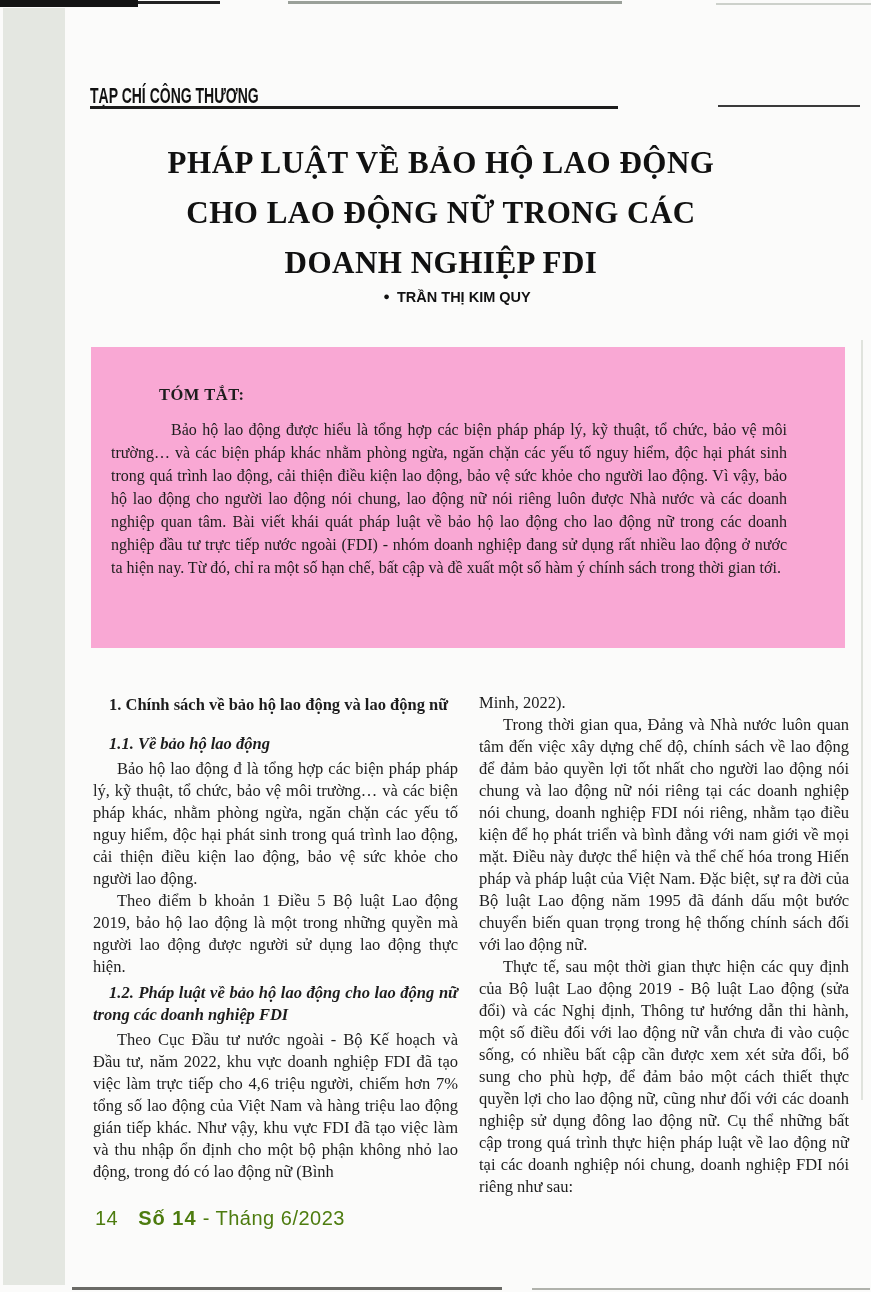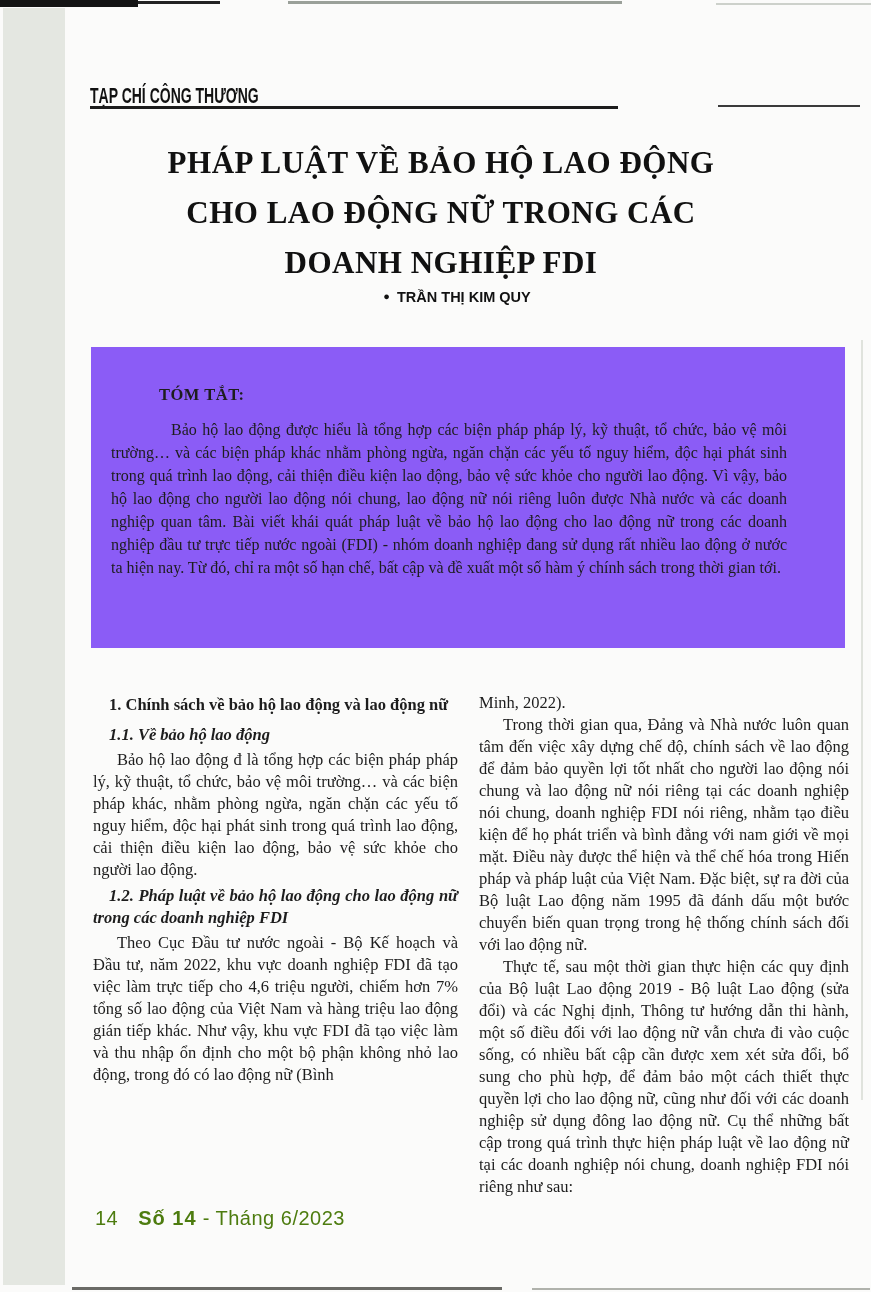--- a/index.html
+++ b/index.html
@@ -43,38 +43,38 @@
     position: absolute; left: 112px; top: 289px; width: 690px;
     text-align: center;
     font-family: "Liberation Sans", sans-serif;
     font-weight: bold; font-size: 14.5px; color: #111;
   }
   .author-bullet { font-size: 11px; margin-right: 7px; position: relative; top: -2px; }
 
   
   .abstract-box {
     position: absolute; left: 91px; top: 347px; width: 754px; height: 301px;
-    background: #8b5cf6; box-sizing: border-box;
+    background: #f9a8d4; box-sizing: border-box;
     padding: 36px 46px 0 8px;
     font-size: 16px; line-height: 23px;
   }
   .abstract-heading { margin: 0 0 2px 0; font-weight: bold; font-size: 16.5px; text-indent: 60px; letter-spacing: 0.5px; }
   .abstract-body    { margin: 12px; text-align: justify; text-indent: 60px; }
   .abstract-keywords{ margin: 0; text-indent: 60px; }
   .kw-label { font-weight: bold; }
 
   
   .columns {
     position: absolute; left: 93px; top: 692px; width: 756px;
     display: flex; gap: 21px;
   }
   .col-left  { width: 365px; }
   .col-right { width: 370px; }
   .para { margin: 0; text-align: justify; text-indent: 24px; font-size: 16.5px; line-height: 22px; }
-  .para.heading    { font-weight: bold; margin-top: 2px; margin-bottom: 8px; text-indent: 16px; }
+  .para.heading    { font-weight: bold; margin-top: 2px; margin-bottom: 17px; text-indent: 16px; }
   .para.subheading { font-weight: bold; font-style: italic; margin-top: 4px; margin-bottom: 3px; text-indent: 16px; }
   .para.noindent   { text-indent: 0; }
 
   
   .footer {
     position: absolute; left: 95px; top: 1207px;
     font-family: "Liberation Sans", sans-serif;
     font-size: 20px; color: #4d7c0f; letter-spacing: 0.5px;
   }
   .footer .page-num { margin-right: 20px; }
@@ -111,20 +111,21 @@
   <div class="abstract-box">
     <p class="abstract-heading">TÓM TẮT:</p>
     <p class="abstract-body">Bảo hộ lao động được hiểu là tổng hợp các biện pháp pháp lý, kỹ thuật, tổ chức, bảo vệ môi trường… và các biện pháp khác nhằm phòng ngừa, ngăn chặn các yếu tố nguy hiểm, độc hại phát sinh trong quá trình lao động, cải thiện điều kiện lao động, bảo vệ sức khỏe cho người lao động. Vì vậy, bảo hộ lao động cho người lao động nói chung, lao động nữ nói riêng luôn được Nhà nước và các doanh nghiệp quan tâm. Bài viết khái quát pháp luật về bảo hộ lao động cho lao động nữ trong các doanh nghiệp đầu tư trực tiếp nước ngoài (FDI) - nhóm doanh nghiệp đang sử dụng rất nhiều lao động ở nước ta hiện nay. Từ đó, chỉ ra một số hạn chế, bất cập và đề xuất một số hàm ý chính sách trong thời gian tới.</p>
   </div>
 
   <div class="columns">
     <div class="col-left">
         <p class="para heading">1. Chính sách về bảo hộ lao động và lao động nữ</p>
         <p class="para subheading">1.1. Về bảo hộ lao động</p>
         <p class="para body">Bảo hộ lao động đ là tổng hợp các biện pháp pháp lý, kỹ thuật, tổ chức, bảo vệ môi trường… và các biện pháp khác, nhằm phòng ngừa, ngăn chặn các yếu tố nguy hiểm, độc hại phát sinh trong quá trình lao động, cải thiện điều kiện lao động, bảo vệ sức khỏe cho người lao động.</p>
+        <p class="para body">Theo điểm b khoản 1 Điều 5 Bộ luật Lao động 2019, bảo hộ lao động là một trong những quyền mà người lao động được người sử dụng lao động thực hiện.</p>
         <p class="para subheading">1.2. Pháp luật về bảo hộ lao động cho lao động nữ trong các doanh nghiệp FDI</p>
         <p class="para body">Theo Cục Đầu tư nước ngoài - Bộ Kế hoạch và Đầu tư, năm 2022, khu vực doanh nghiệp FDI đã tạo việc làm trực tiếp cho 4,6 triệu người, chiếm hơn 7% tổng số lao động của Việt Nam và hàng triệu lao động gián tiếp khác. Như vậy, khu vực FDI đã tạo việc làm và thu nhập ổn định cho một bộ phận không nhỏ lao động, trong đó có lao động nữ (Bình</p>
       </div>
     <div class="col-right">
         <p class="para body noindent">Minh, 2022).</p>
         <p class="para body">Trong thời gian qua, Đảng và Nhà nước luôn quan tâm đến việc xây dựng chế độ, chính sách về lao động để đảm bảo quyền lợi tốt nhất cho người lao động nói chung và lao động nữ nói riêng tại các doanh nghiệp nói chung, doanh nghiệp FDI nói riêng, nhằm tạo điều kiện để họ phát triển và bình đẳng với nam giới về mọi mặt. Điều này được thể hiện và thể chế hóa trong Hiến pháp và pháp luật của Việt Nam. Đặc biệt, sự ra đời của Bộ luật Lao động năm 1995 đã đánh dấu một bước chuyển biến quan trọng trong hệ thống chính sách đối với lao động nữ.</p>
         <p class="para body">Thực tế, sau một thời gian thực hiện các quy định của Bộ luật Lao động 2019 - Bộ luật Lao động (sửa đổi) và các Nghị định, Thông tư hướng dẫn thi hành, một số điều đối với lao động nữ vẫn chưa đi vào cuộc sống, có nhiều bất cập cần được xem xét sửa đổi, bổ sung cho phù hợp, để đảm bảo một cách thiết thực quyền lợi cho lao động nữ, cũng như đối với các doanh nghiệp sử dụng đông lao động nữ. Cụ thể những bất cập trong quá trình thực hiện pháp luật về lao động nữ tại các doanh nghiệp nói chung, doanh nghiệp FDI nói riêng như sau:</p>
       </div>
   </div>
 

